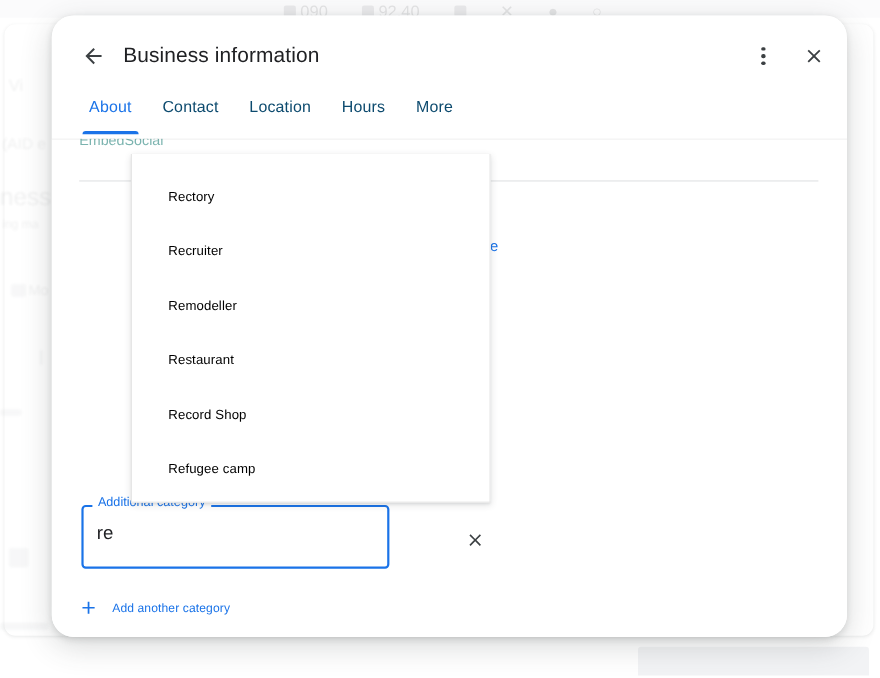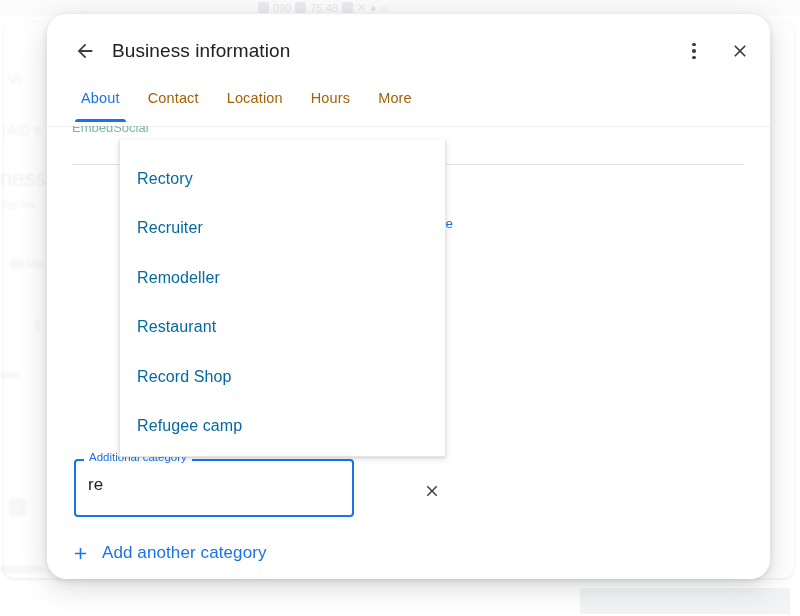--- a/index.html
+++ b/index.html
@@ -25,23 +25,23 @@
     position: absolute;
     left: 0; top: 0;
     width: 800px; height: 16px;
     background: #fbfbfc;
   }
   .bg-topbar-icons {
     position: absolute;
     left: 258px; top: 1px;
     display: flex;
     align-items: center;
-    gap: 4px;
+    gap: 31px;
     opacity: 0.10;
-    font-size: 11px;
+    font-size: 15px;
     color: #202124;
     filter: blur(0.6px);
     justify-content: space-between;
   }
   .bg-topbar-icons .chip {
     display: inline-flex;
     align-items: center;
     gap: 4px;
   }
   .bg-topbar-icons .sq {
@@ -157,21 +157,21 @@
     left: 0; top: 72px;
     width: 649px; height: 40px;
     display: flex;
     align-items: flex-start;
     padding-left: 20px;
     box-sizing: border-box;
   }
   .tab {
     position: relative;
     font-size: 14.5px;
-    color: #a16207;
+    color: #0c4a6e;
     padding: 4px 14px 16px 14px;
     cursor: pointer;
     letter-spacing: 0.15px;
   }
   .tab.active { color: #1a73e8; font-weight: 500; }
   .tab.active::after {
     content: "";
     position: absolute;
     left: 8px; right: 8px; bottom: 0;
     height: 3px;
@@ -270,21 +270,21 @@
     cursor: pointer;
   }
 
   .add-link {
     position: absolute;
     left: 24px; top: 417px;
     display: flex;
     align-items: center;
     gap: 12px;
     color: #1a73e8;
-    font-size: 17px;
+    font-size: 11px;
     font-weight: 500;
     cursor: pointer;
     letter-spacing: 0.1px;
   }
 
   
   .dropdown {
     position: absolute;
     left: 72px; top: 126px;
     width: 327px;
@@ -294,41 +294,41 @@
     border-top: none;
     box-sizing: border-box;
     box-shadow: 0 2px 6px rgba(60,64,67,0.16), 0 1px 2px rgba(60,64,67,0.10);
     z-index: 25;
     overflow: hidden;
   }
   .dd-item {
     height: 49.5px;
     display: flex;
     align-items: center;
-    padding-left: 17px;
-    font-size: 16px;
-    color: #0369a1;
+    padding-left: 33px;
+    font-size: 12px;
+    color: #000000;
     cursor: pointer;
     letter-spacing: 0.1px;
   }
   .dd-item:first-child { margin-top: 14px; }
 </style>
 </head>
 <body>
 
 <div class="page-backdrop">
   <div class="bg-topbar">
     <div class="bg-topbar-icons">
       <span class="chip">
         <span class="sq"></span>
         <span>090</span>
       </span>
       <span class="chip">
         <span class="sq"></span>
-        <span>75.48</span>
+        <span>92.40</span>
       </span>
       <span class="sq"></span>
       <span>✕</span>
       <span>●</span>
       <span>○</span>
     </div>
   </div>
 
   <div class="bg-card"></div>
 

